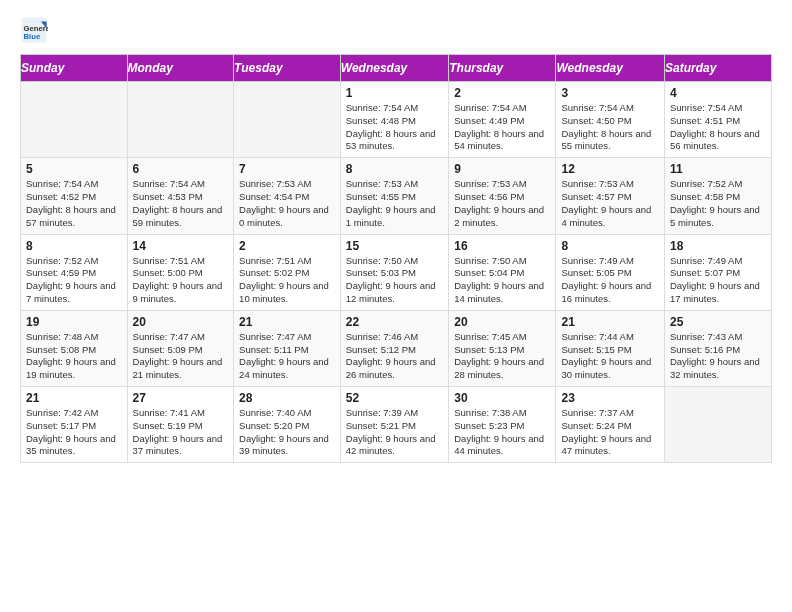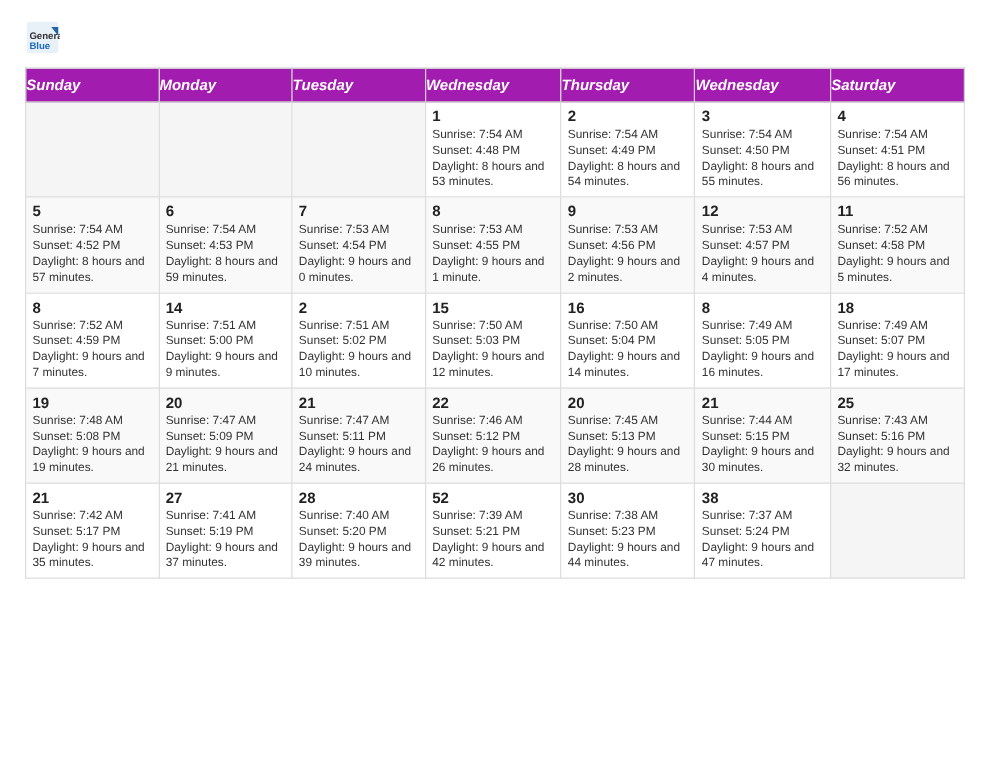--- a/index.html
+++ b/index.html
@@ -266,20 +266,20 @@
           </td>
           <td>
             <span class="day-number">52</span>
             <div class="cell-text">Sunrise: 7:39 AM<br>Sunset: 5:21 PM<br>Daylight: 9 hours and 42 minutes.</div>
           </td>
           <td>
             <span class="day-number">30</span>
             <div class="cell-text">Sunrise: 7:38 AM<br>Sunset: 5:23 PM<br>Daylight: 9 hours and 44 minutes.</div>
           </td>
           <td>
-            <span class="day-number">38</span>
+            <span class="day-number">23</span>
             <div class="cell-text">Sunrise: 7:37 AM<br>Sunset: 5:24 PM<br>Daylight: 9 hours and 47 minutes.</div>
           </td>
           <td class="empty"></td>
         </tr>
       </tbody>
   </table>
 </div>
 
 </body></html>

